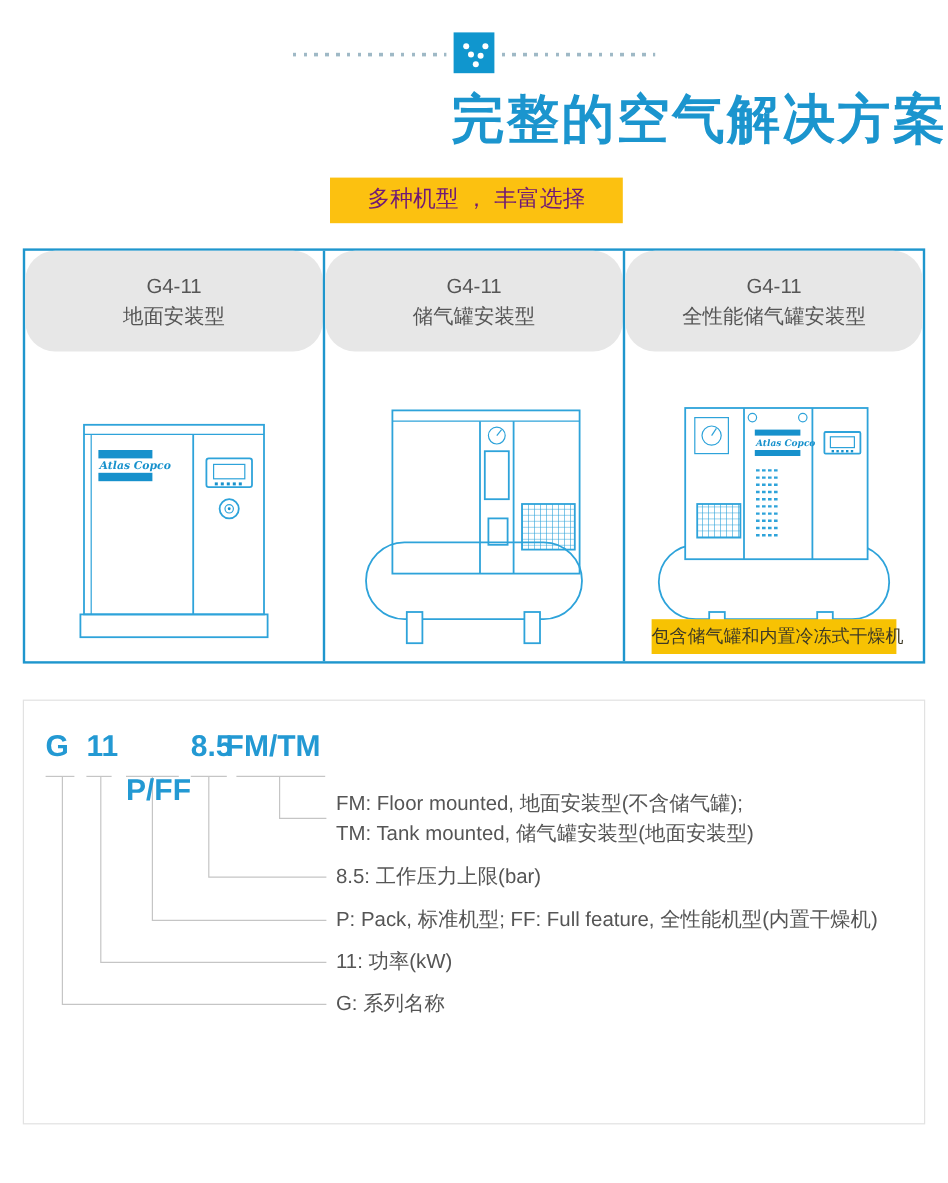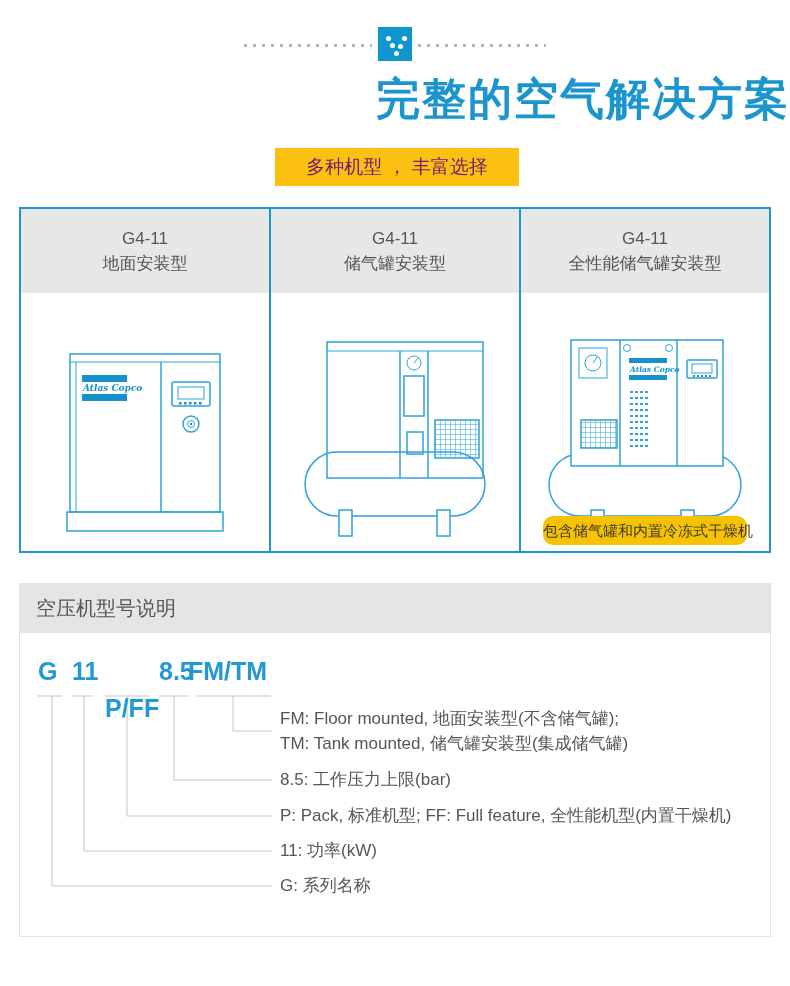--- a/index.html
+++ b/index.html
@@ -23,29 +23,29 @@
 
   .banner{position:absolute;top:148px;left:275px;width:244px;height:38px;background:#fcc110;
     color:#701a75;font-size:19px;text-align:center;line-height:38px;}
 
   
   .panel1{position:absolute;top:207px;left:19px;width:752px;height:346px;box-sizing:border-box;
     border:2px solid #1e96cd;background:#fff;display:flex;}
   .col{flex:1 1 0;display:flex;flex-direction:column;min-width:0;}
   .col + .col{border-left:2px solid #1e96cd;}
   .col-header{height:84px;background:#e7e7e7;color:#555;text-align:center;
-    padding-top:17px;box-sizing:border-box;font-size:17px;line-height:25px;}
+    padding-top:17px;box-sizing:border-box;font-size:17px;line-height:25px;border-radius:25px;}
   .col-body{position:relative;flex:1;display:flex;justify-content:center;align-items:center;}
   .machine{display:block;}
   .m1{margin-top:31px;}
   .m2{margin-top:27px;}
   .m3{margin-top:26px;}
   .tank-note{position:absolute;bottom:6px;left:50%;transform:translateX(-50%);
     width:204px;height:29px;background:#f7c203;color:#3e3a26;font-size:15px;
-    line-height:29px;text-align:center;white-space:nowrap;border-radius:10px;}
+    line-height:29px;text-align:center;white-space:nowrap;}
 
   
   .panel2{position:absolute;top:583px;left:19px;width:752px;height:354px;box-sizing:border-box;
     border:1px solid #e2e2e2;background:#fff;}
   .panel2-header{height:49px;background:#e5e5e5;color:#555;font-size:20px;
     line-height:49px;padding-left:16px;}
   .guide-body{position:relative;width:750px;height:303px;}
   .code-seg{position:absolute;top:24px;font-size:25px;font-weight:bold;color:#2399d3;white-space:nowrap;}
   .seg0{left:18px;} .seg1{left:52px;} .seg2{left:85px;margin-top:37px;} .seg3{left:139px;} .seg4{left:168px;}
   .connector{position:absolute;top:0;left:0;}
@@ -187,21 +187,20 @@
           </g>
           <rect x="46" y="178" width="13" height="26" fill="#fff" stroke="#2ea3da" stroke-width="1.5"></rect>
           <rect x="136" y="178" width="13" height="26" fill="#fff" stroke="#2ea3da" stroke-width="1.5"></rect>
         </svg>
         <div class="tank-note">包含储气罐和内置冷冻式干燥机</div>
       </div>
     </div>
   </div>
 
   <div class="panel2">
-    <div class="panel2-header">空压机型号说明</div>
     <div class="guide-body">
 
       <svg class="connector" width="750" height="303" viewBox="0 0 750 303">
         <g fill="none" stroke="#c5c5c5" stroke-width="1">
           <path d="M18 63 H42"></path>
             <path d="M52 63 H73"></path>
             <path d="M85 63 H129"></path>
           <path d="M139 63 H169"></path>
             <path d="M177 63 H251"></path>
           <path d="M213 63 V98 H252"></path>
@@ -212,21 +211,21 @@
         </g>
       </svg>
 
       <span class="code-seg seg0">G</span>
       <span class="code-seg seg1">11</span>
       <span class="code-seg seg2">P/FF</span>
       <span class="code-seg seg3">8.5</span>
       <span class="code-seg seg4">FM/TM</span>
 
       <div class="exp exp0">FM: Floor mounted, 地面安装型(不含储气罐);</div>
-      <div class="exp exp1">TM: Tank mounted, 储气罐安装型(集成储气罐)</div>
+      <div class="exp exp1">TM: Tank mounted, 储气罐安装型(地面安装型)</div>
       <div class="exp exp2">8.5: 工作压力上限(bar)</div>
       <div class="exp exp3">P: Pack, 标准机型; FF: Full feature, 全性能机型(内置干燥机)</div>
       <div class="exp exp4">11: 功率(kW)</div>
       <div class="exp exp5">G: 系列名称</div>
     </div>
   </div>
 
 </div>
 
 </body></html>

